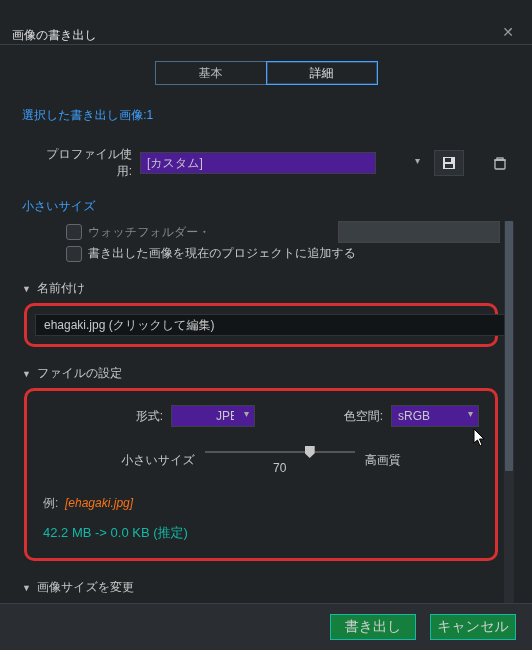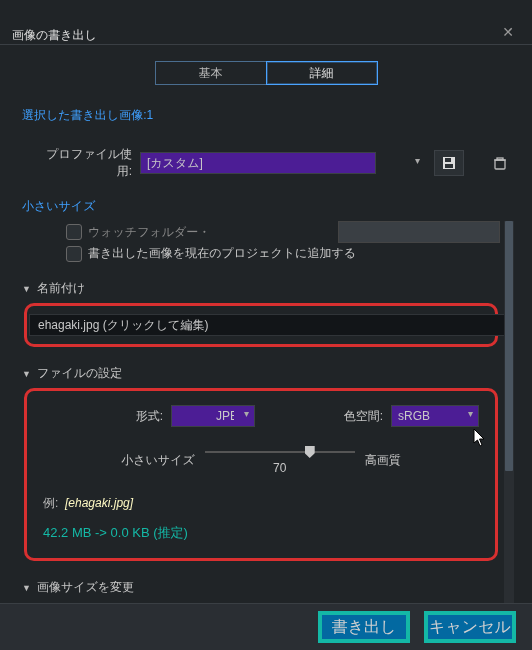--- a/index.html
+++ b/index.html
@@ -170,21 +170,21 @@
     width: 14px;
     height: 14px;
     border: 1px solid #666;
     border-radius: 3px;
     background: #2b3034;
   }
 
   .redbox {
     border: 3px solid #d83030;
     border-radius: 10px;
-    padding: 8px 2px;
+    padding: 8px 8px;
     margin: 4px 2px;
   }
 
   .name-field {
     background: #121518;
     border: 1px solid #303438;
     color: #c8c8c8;
     height: 20px;
     width: 100%;
     display: flex;
@@ -228,21 +228,21 @@
     margin-top: 2px;
     color: #c8c8c8;
   }
 
   .example {
     font-size: 12px;
     margin-top: 20px;
     color: #bbb;
   }
   .example .fn {
-    color: #fef9c3;
+    color: #f97316;
     font-style: italic;
   }
   .size-est {
     font-size: 13px;
     color: #14b8a6;
     margin-top: 12px;
   }
 
   .radio-row {
     display: flex;
@@ -270,27 +270,27 @@
     background: #2a2e33;
     display: flex;
     align-items: center;
     justify-content: flex-end;
     gap: 14px;
     padding-right: 16px;
   }
   .btn {
     min-width: 84px;
     height: 24px;
-    border: 4px solid #14b8a6;
-    background: #0369a1;
+    border: 1px solid #14b8a6;
+    background: #15803d;
     color: #d0d0d0;
     display: flex;
     align-items: center;
     justify-content: center;
-    font-size: 16px;
+    font-size: 14px;
     cursor: pointer;
   }
 
   .cursor {
     position: absolute;
     left: 473px;
     top: 428px;
     pointer-events: none;
   }
   .cursor svg { display: block; }

